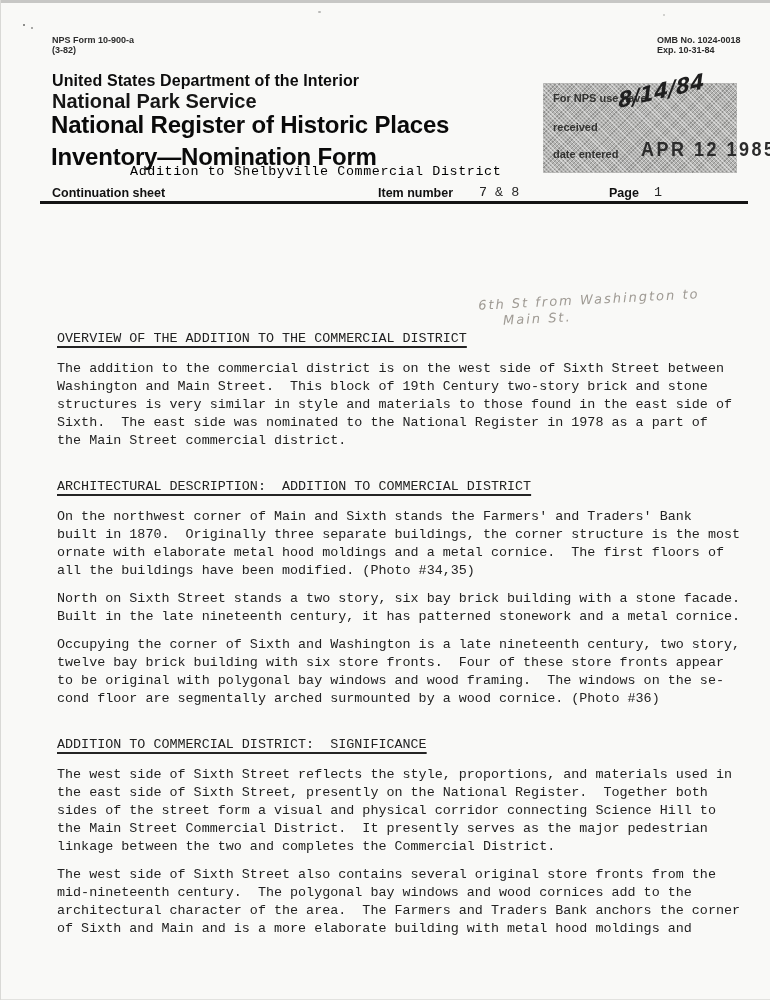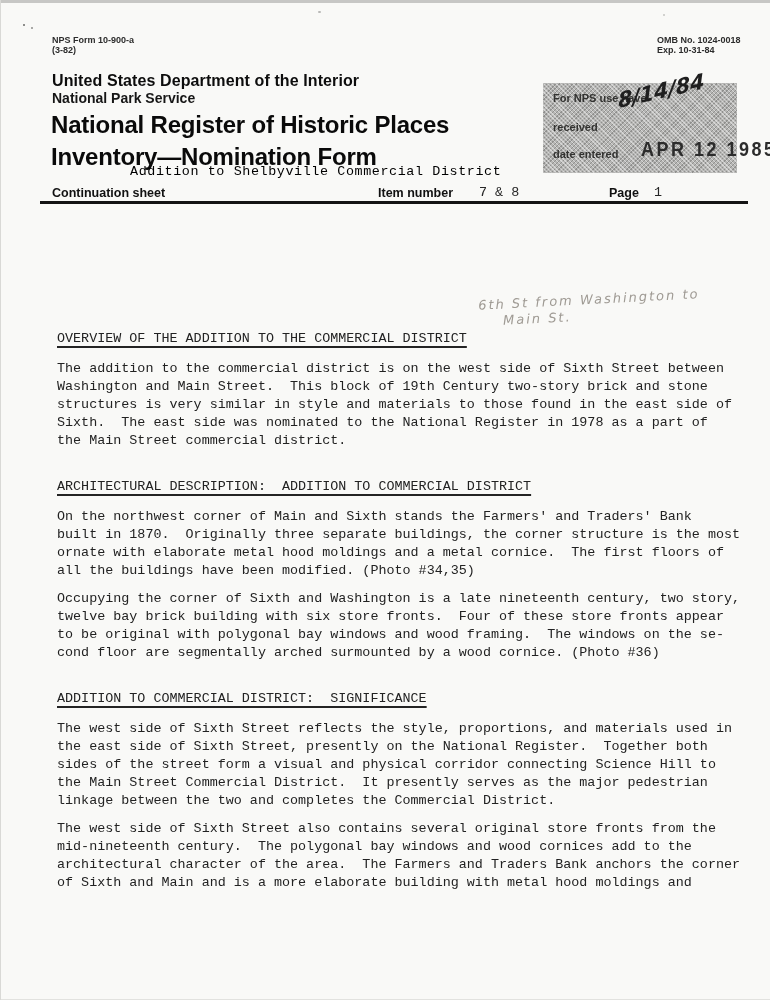--- a/index.html
+++ b/index.html
@@ -18,21 +18,21 @@
   .dot{position:absolute;border-radius:50%;}
   .dot-a{left:23px;top:24px;width:2px;height:2px;background:#6a6a68;}
   .dot-b{left:31px;top:27px;width:2px;height:2px;background:#8e8e8c;}
   .dot-c{left:318px;top:11px;width:3px;height:2px;background:#b9b9b7;border-radius:40%;}
   .dot-d{left:663px;top:14px;width:2px;height:2px;background:#c4c4c2;}
 
   
   .form-no{position:absolute;left:52px;top:35px;font-size:9px;font-weight:700;line-height:10px;color:#2c2c2c;white-space:pre-line;}
   .omb-no{position:absolute;left:617px;top:35px;font-size:9px;font-weight:700;line-height:10px;color:#2c2c2c;white-space:pre-line;margin-left:40px;}
   .dept{position:absolute;left:52px;top:72px;font-size:16px;font-weight:700;letter-spacing:.1px;color:#0d0d0d;}
-  .agency{position:absolute;left:52px;top:90px;font-size:14px;font-weight:700;color:#161616;}
+  .agency{position:absolute;left:52px;top:90px;font-size:20px;font-weight:700;color:#161616;}
   .big-title{position:absolute;left:51px;top:109px;font-size:24px;font-weight:700;line-height:32px;letter-spacing:-.2px;color:#0a0a0a;white-space:pre-line;}
   .mono{font-family:"Liberation Mono",monospace;}
   .typed-subtitle{position:absolute;left:130px;top:164px;font-size:13.4px;color:#000000;letter-spacing:.6px;}
   .cont-label{position:absolute;left:52px;top:186px;font-size:12.5px;font-weight:700;color:#111;}
   .cont-value{position:absolute;left:161px;top:185px;font-size:13.4px;color:#272727;}
   .item-label{position:absolute;left:378px;top:186px;font-size:12.5px;font-weight:700;color:#111;}
   .item-value{position:absolute;left:479px;top:185px;font-size:13.4px;color:#272727;}
   .page-label{position:absolute;left:609px;top:186px;font-size:12.5px;font-weight:700;color:#111;}
   .page-value{position:absolute;left:654px;top:185px;font-size:13.4px;color:#272727;}
   .rule{position:absolute;left:40px;top:201px;width:708px;height:3px;background:#141414;}
@@ -127,20 +127,22 @@
 Washington and Main Street.  This block of 19th Century two-story brick and stone
 structures is very similar in style and materials to those found in the east side of
 Sixth.  The east side was nominated to the National Register in 1978 as a part of
 the Main Street commercial district.</p>
 
     <div class="sec-h"><span>ARCHITECTURAL DESCRIPTION:  ADDITION TO COMMERCIAL DISTRICT</span></div>
     <p>On the northwest corner of Main and Sixth stands the Farmers' and Traders' Bank
 built in 1870.  Originally three separate buildings, the corner structure is the most
 ornate with elaborate metal hood moldings and a metal cornice.  The first floors of
 all the buildings have been modified. (Photo #34,35)</p>
+    <p>North on Sixth Street stands a two story, six bay brick building with a stone facade.
+Built in the late nineteenth century, it has patterned stonework and a metal cornice.</p>
     <p>Occupying the corner of Sixth and Washington is a late nineteenth century, two story,
 twelve bay brick building with six store fronts.  Four of these store fronts appear
 to be original with polygonal bay windows and wood framing.  The windows on the se-
 cond floor are segmentally arched surmounted by a wood cornice. (Photo #36)</p>
 
     <div class="sec-h"><span>ADDITION TO COMMERCIAL DISTRICT:  SIGNIFICANCE</span></div>
     <p>The west side of Sixth Street reflects the style, proportions, and materials used in
 the east side of Sixth Street, presently on the National Register.  Together both
 sides of the street form a visual and physical corridor connecting Science Hill to
 the Main Street Commercial District.  It presently serves as the major pedestrian

